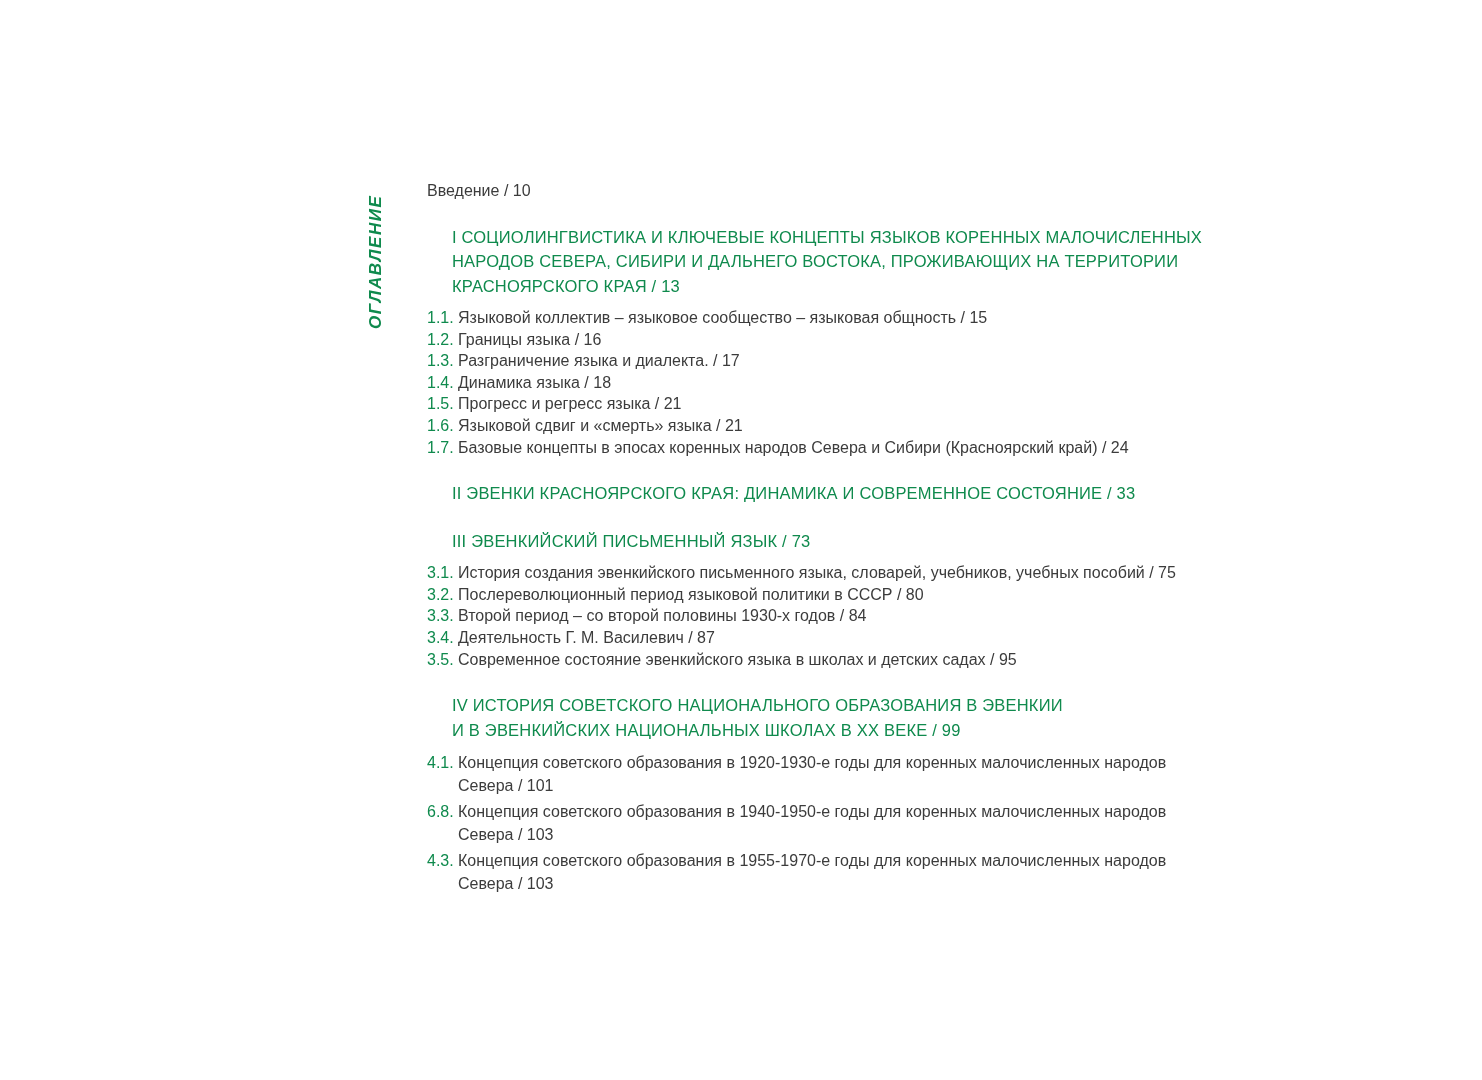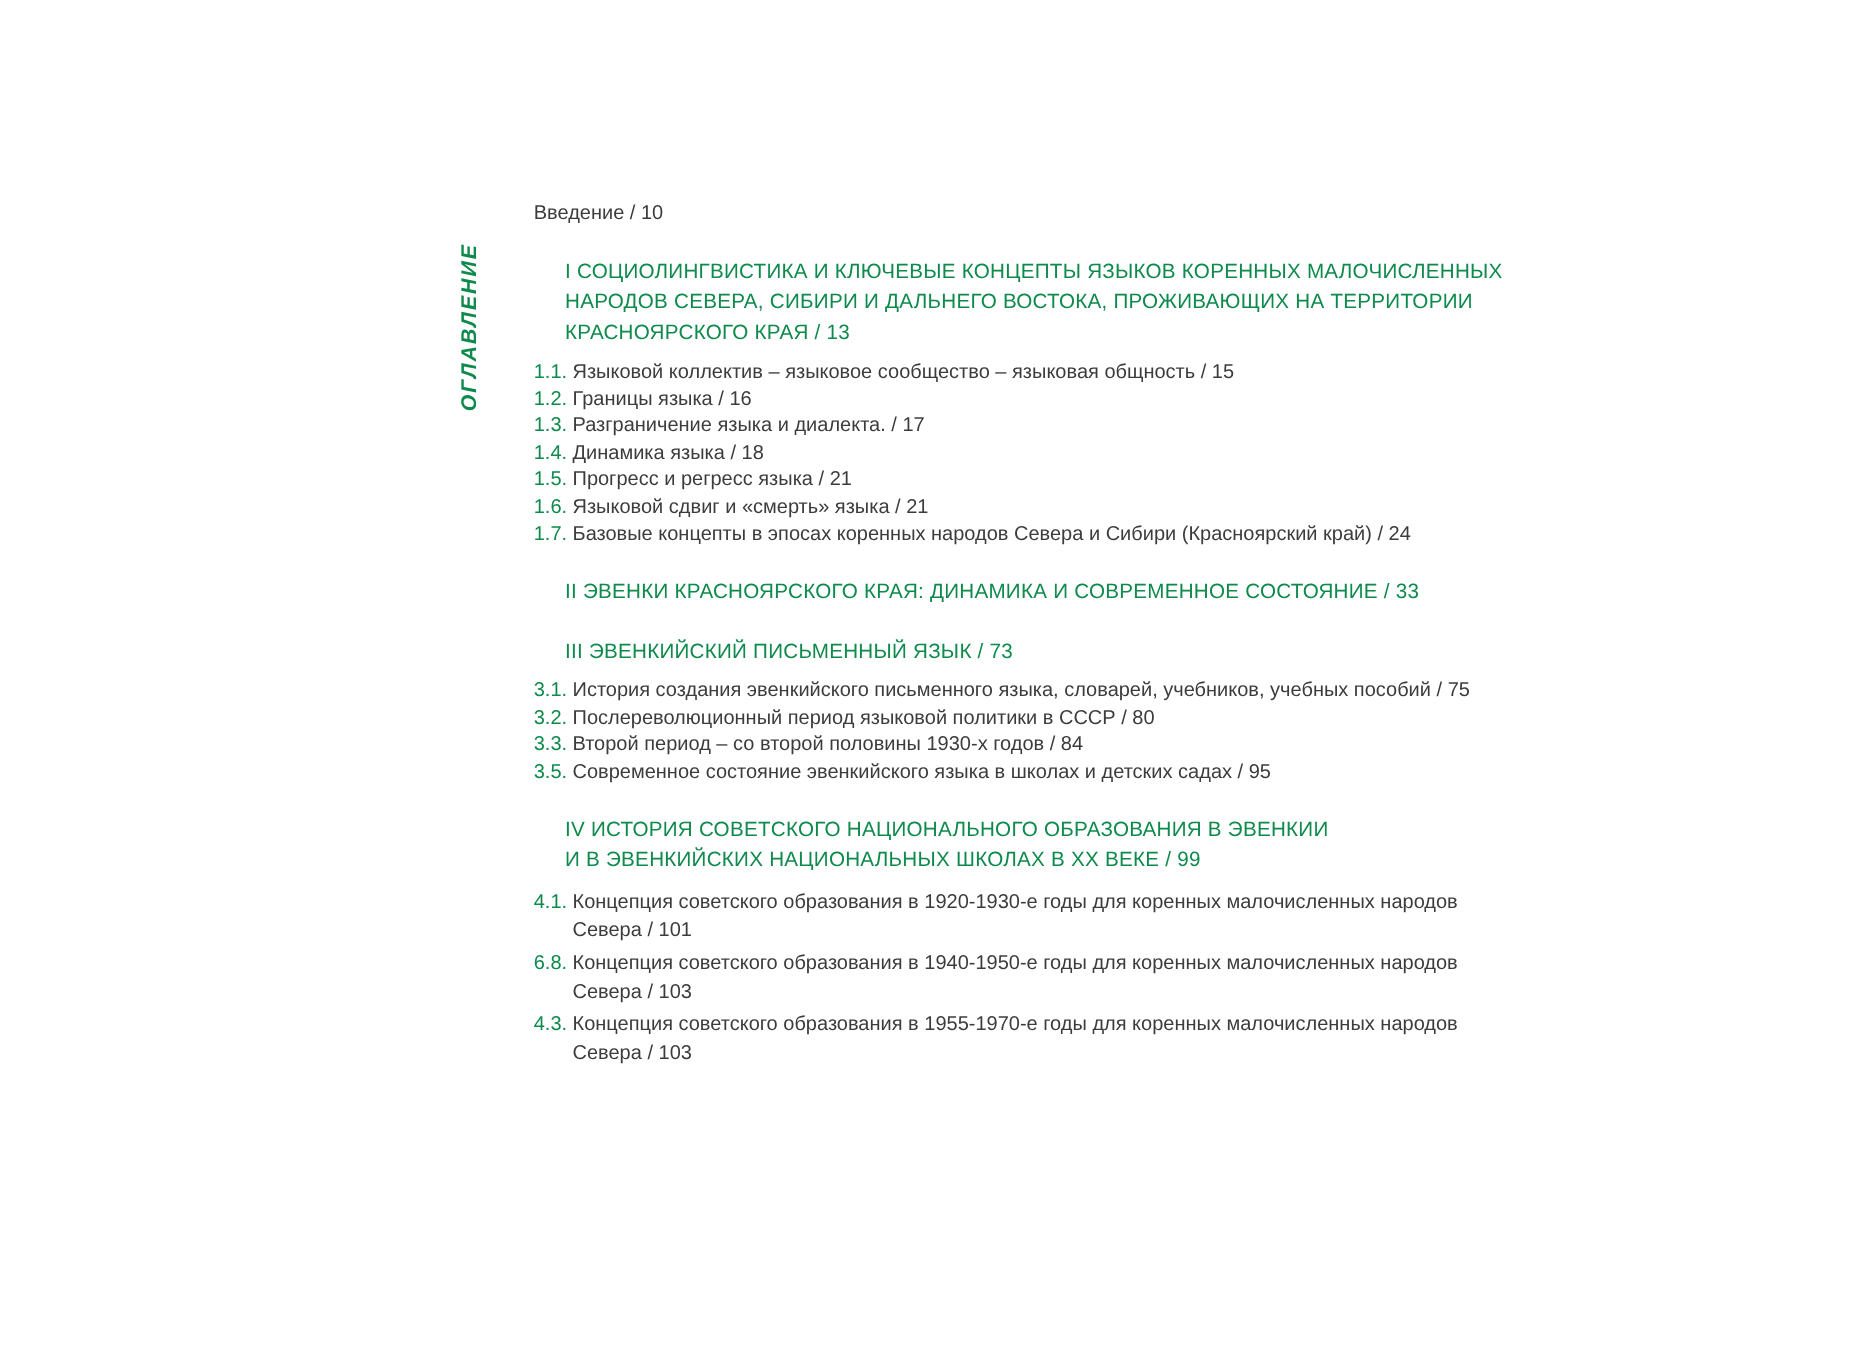--- a/index.html
+++ b/index.html
@@ -26,21 +26,21 @@
     font-size:17px;
     font-weight:bold;
     font-style:italic;
     letter-spacing:1.6px;
     color:var(--green);
     white-space:nowrap;
   }
 
   .content{
     position:absolute;
-    left:427px; top:160px;
+    left:427px; top:180px;
     width:900px;
     font-size:16px;
     line-height:21.6px;
   }
   .line{ white-space:nowrap; }
 
   .intro{ margin:0 0 14px 0; }
 
   .section{ margin-top:23px; }
   .section-heading{
@@ -129,20 +129,24 @@
       </div>
       <div class="item">
         <span class="num">3.2.</span>
         <span class="line">Послереволюционный период языковой политики в СССР / 80</span>
       </div>
       <div class="item">
         <span class="num">3.3.</span>
         <span class="line">Второй период – со второй половины 1930-х годов  / 84</span>
       </div>
       <div class="item">
+        <span class="num">3.4.</span>
+        <span class="line">Деятельность Г. М. Василевич  / 87</span>
+      </div>
+      <div class="item">
         <span class="num">3.5.</span>
         <span class="line">Современное состояние эвенкийского языка в школах и детских садах  / 95</span>
       </div>
     </div>
 
     <div class="section section-iv">
       <div class="section-heading">
         <div class="line">IV  ИСТОРИЯ СОВЕТСКОГО НАЦИОНАЛЬНОГО ОБРАЗОВАНИЯ В ЭВЕНКИИ</div>
         <div class="line">И В ЭВЕНКИЙСКИХ НАЦИОНАЛЬНЫХ ШКОЛАХ В XX ВЕКЕ / 99</div>
       </div>

